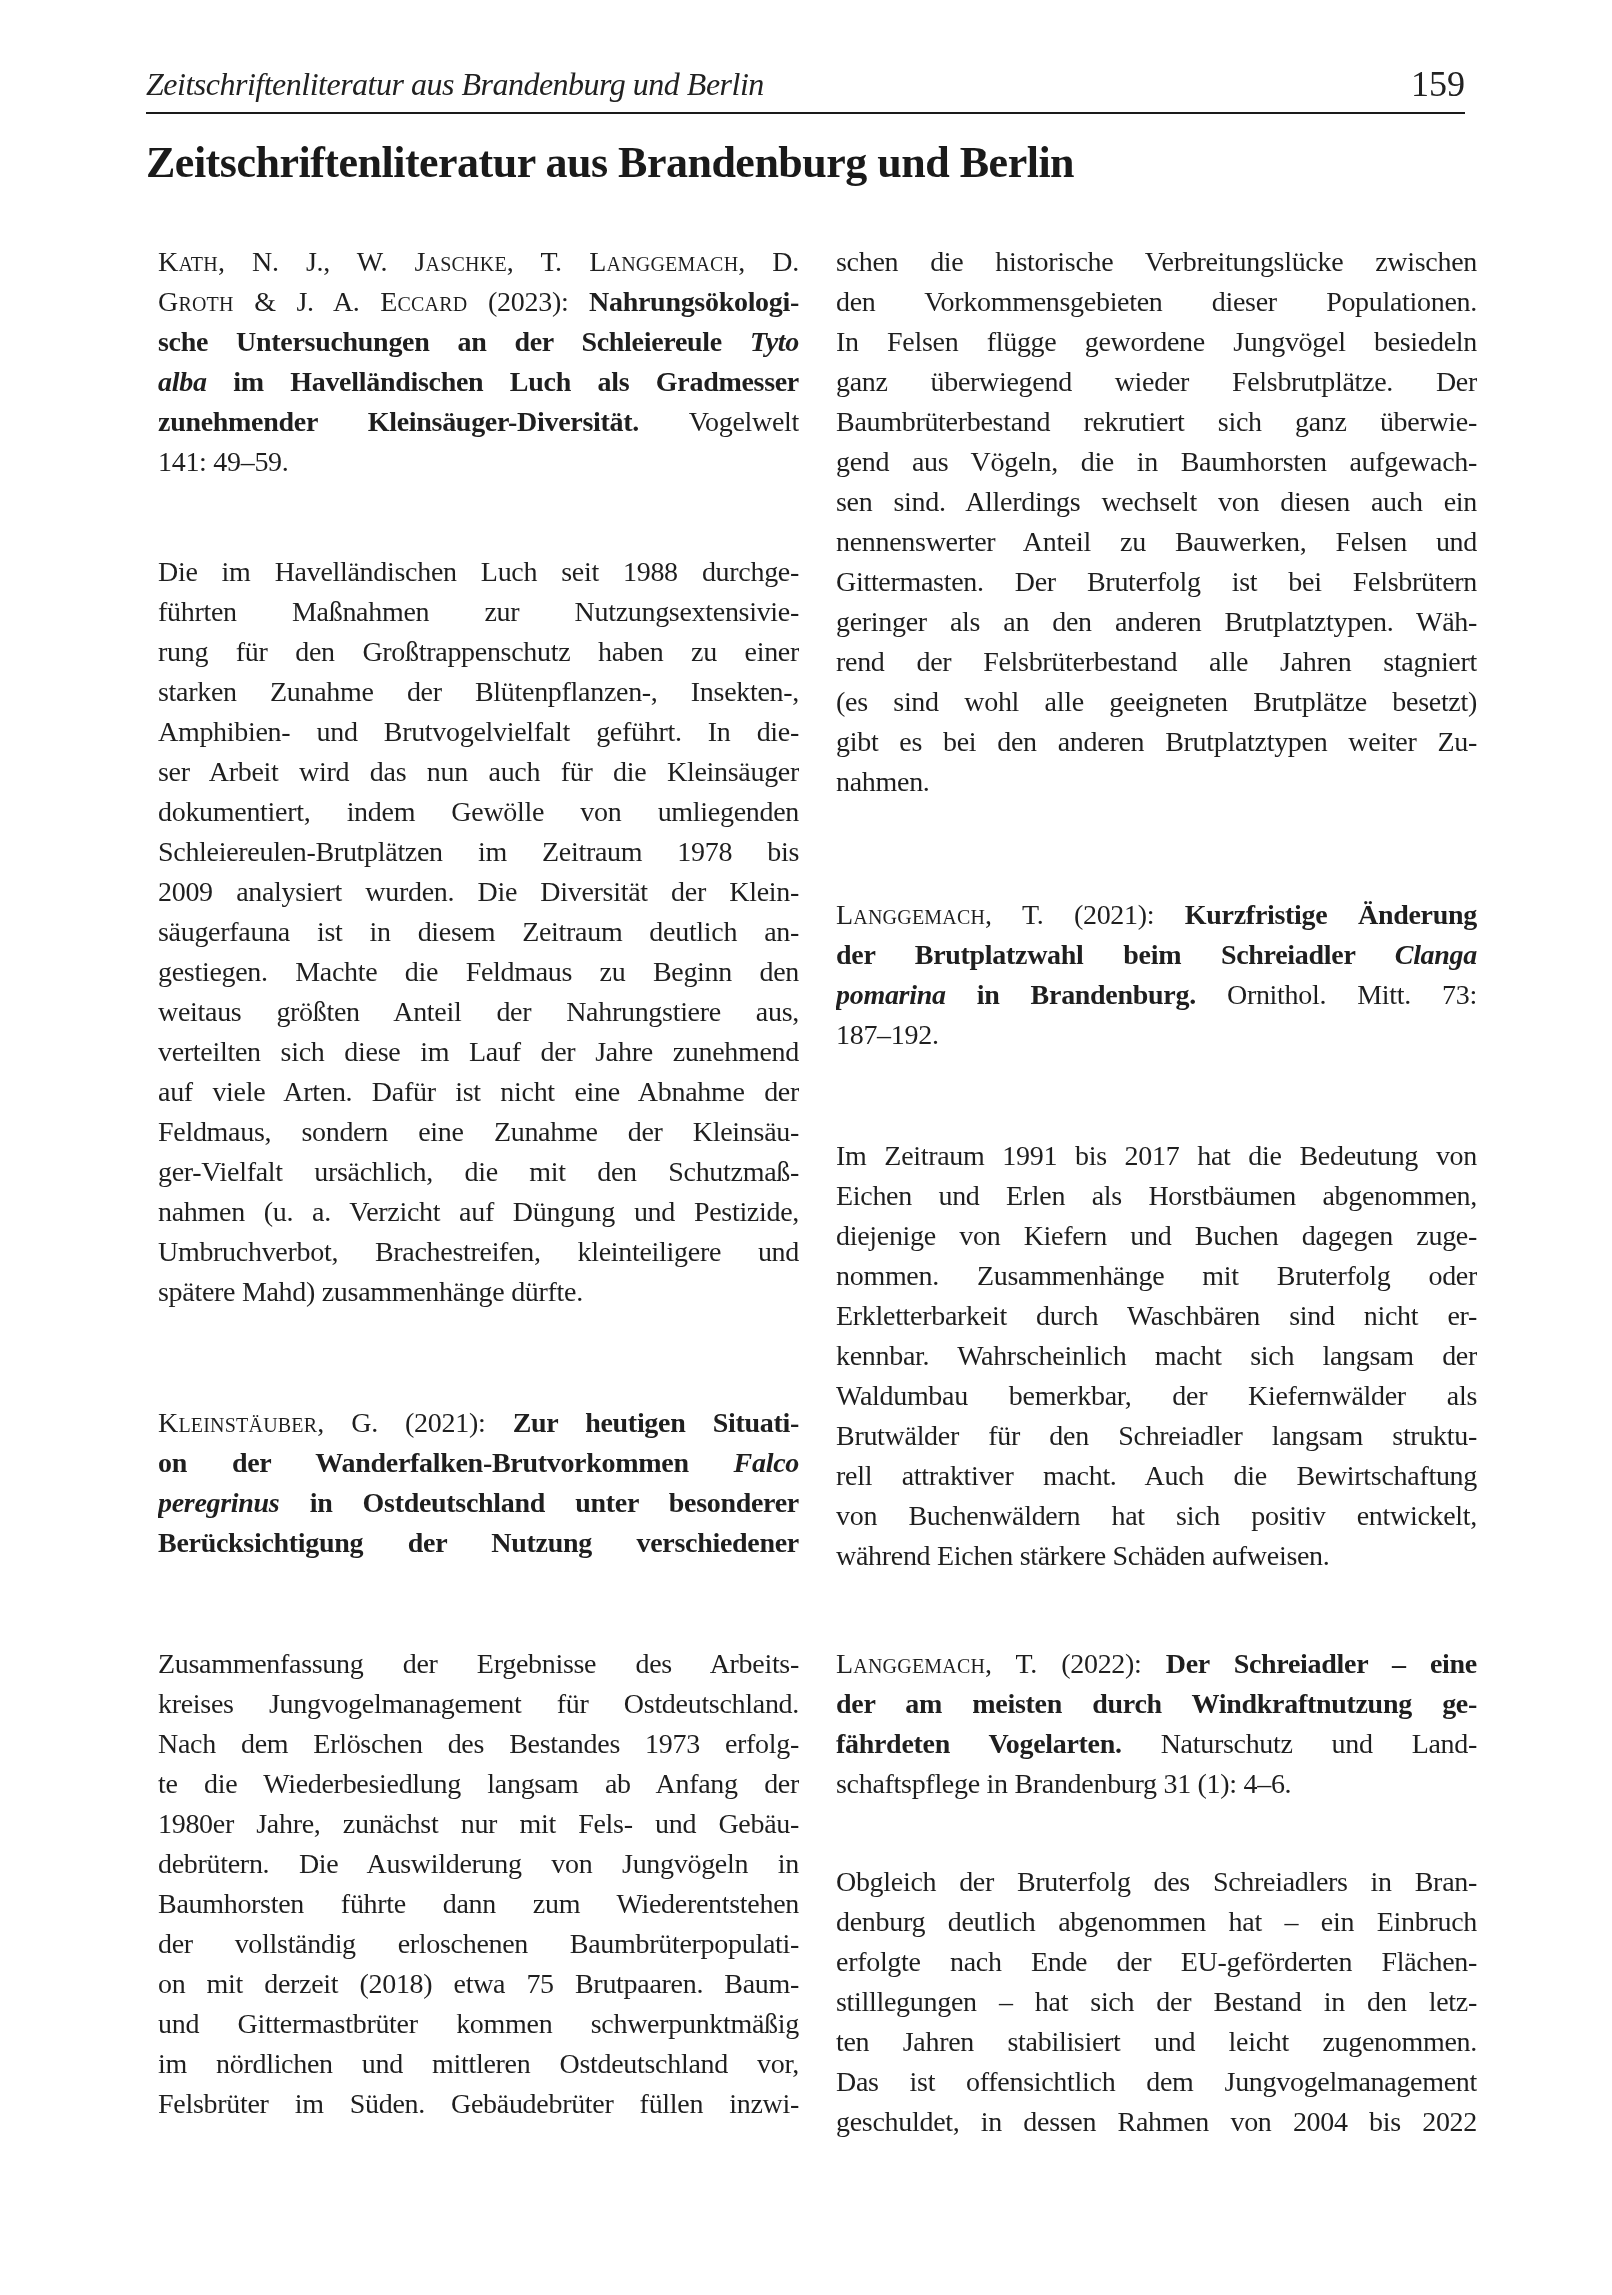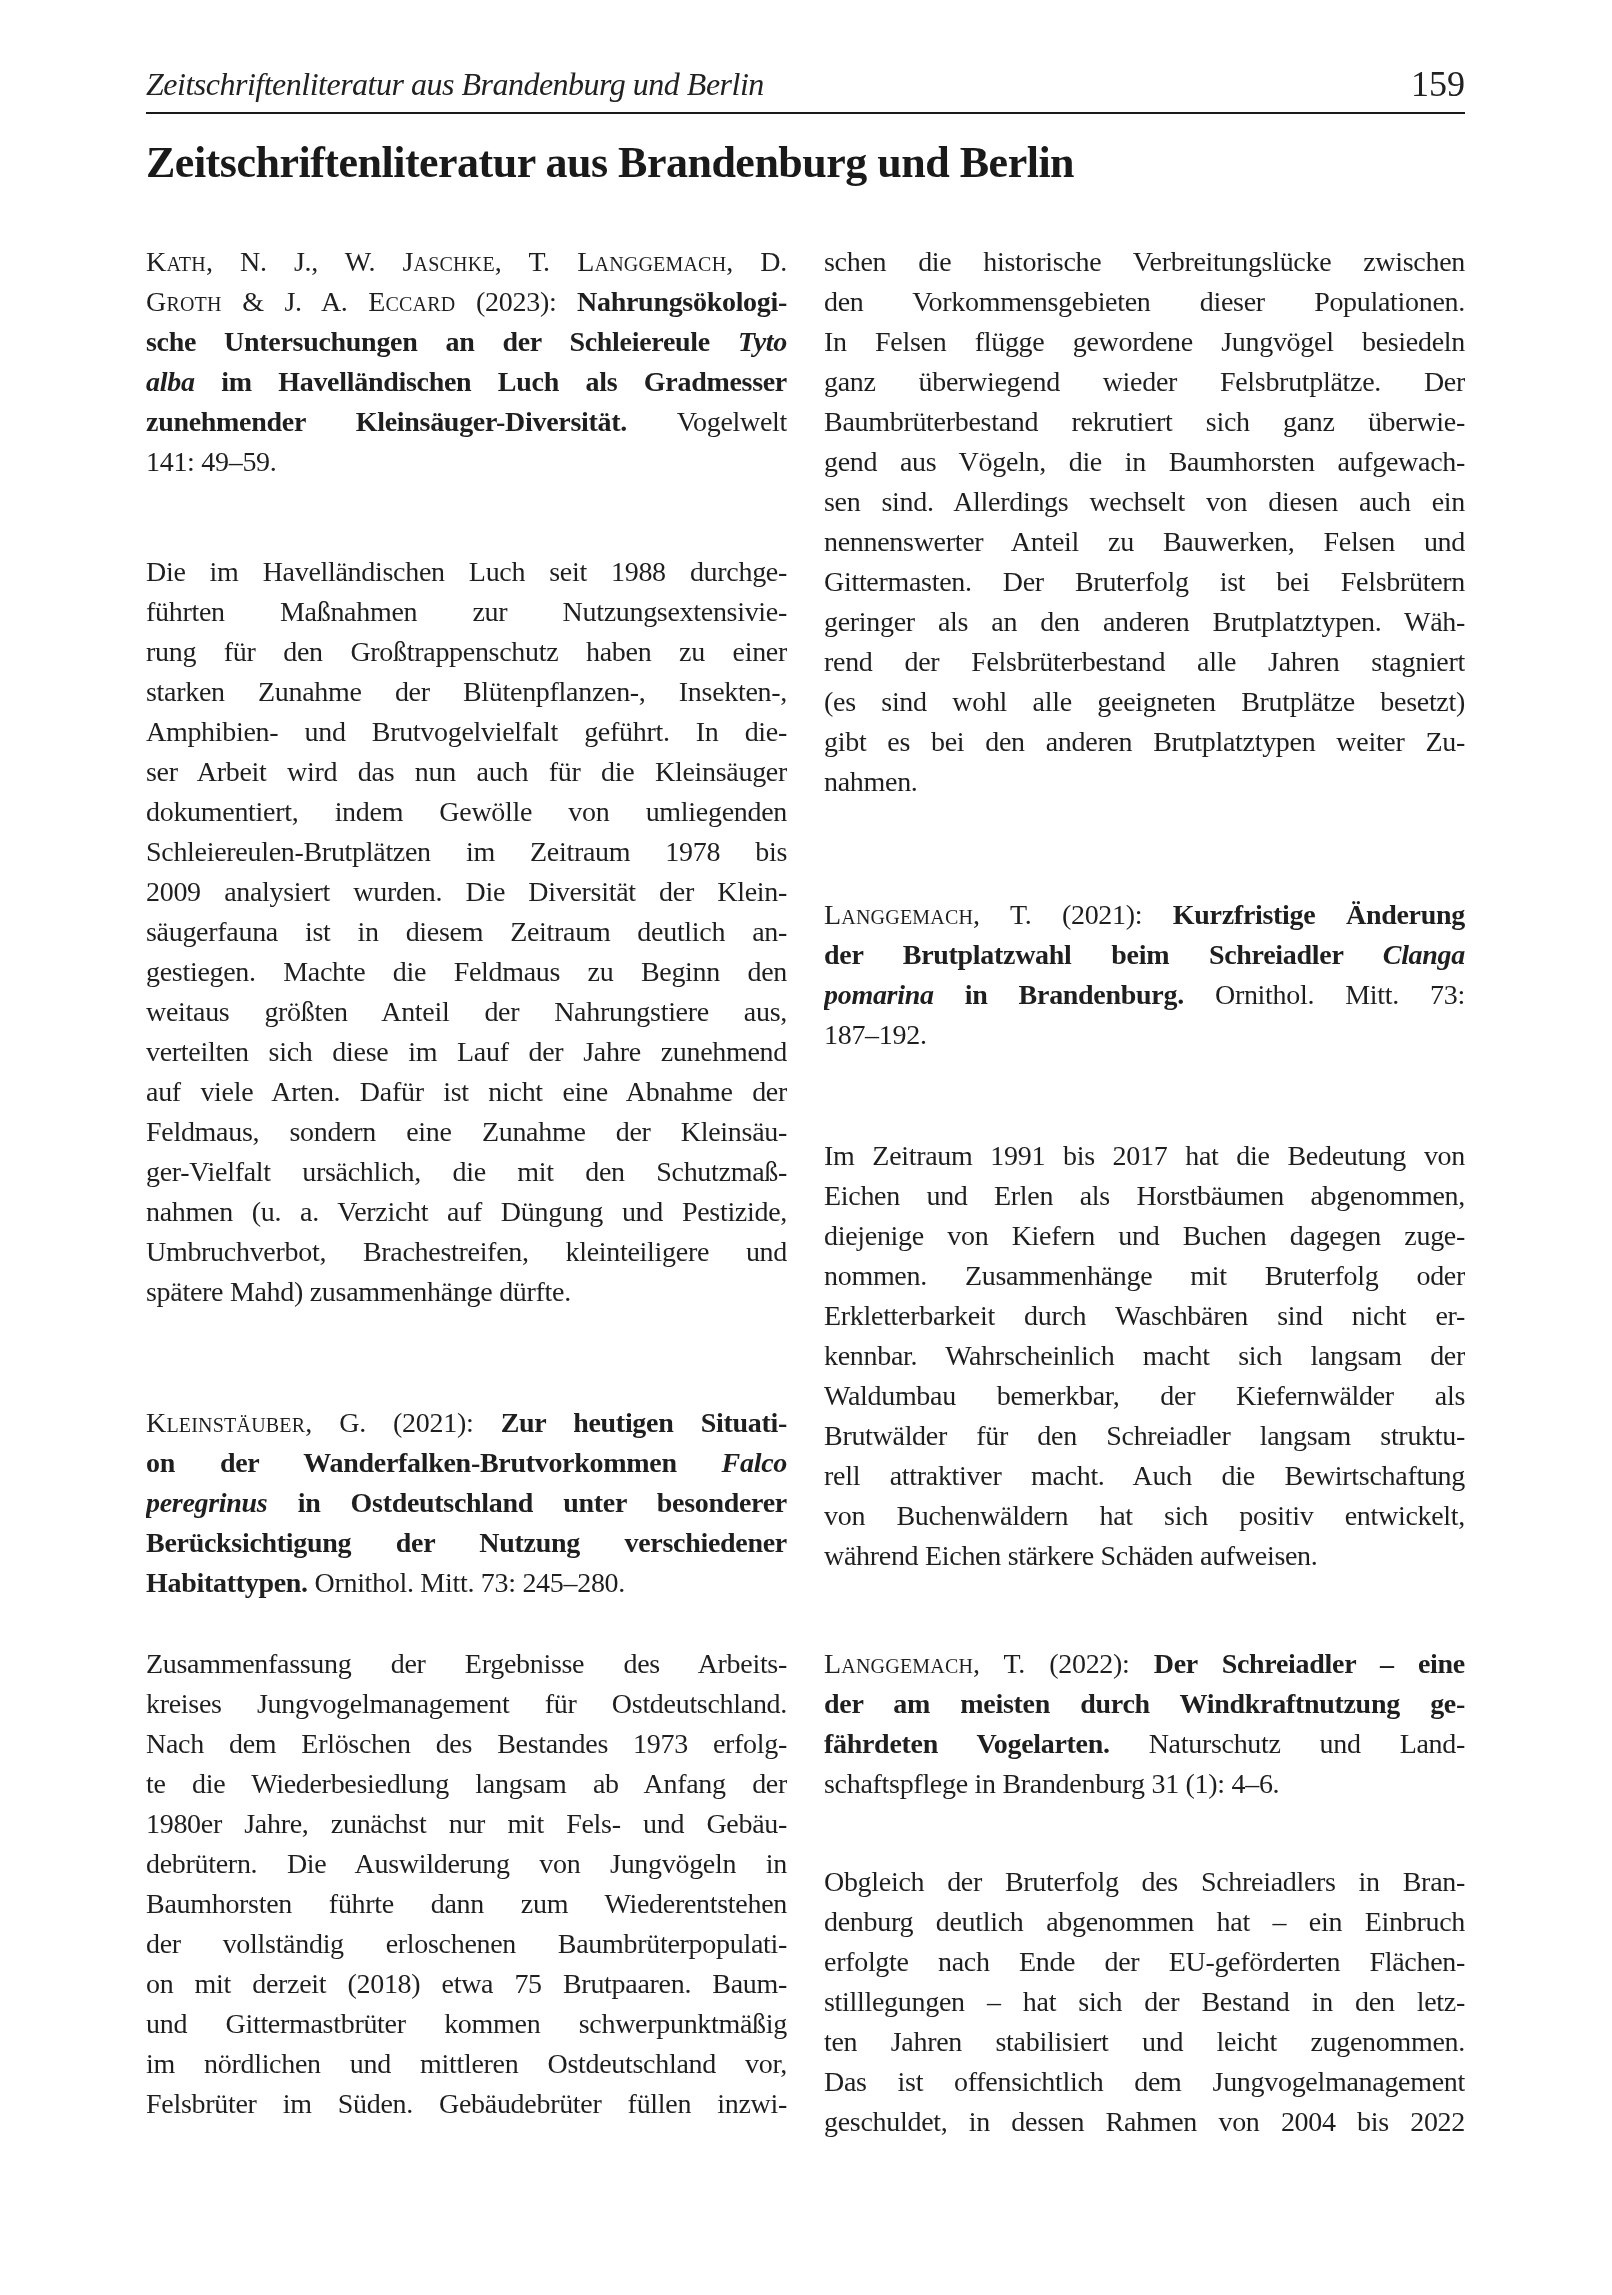--- a/index.html
+++ b/index.html
@@ -18,21 +18,21 @@
   .page-number {
     position: absolute; right: 0; top: 0; font-size: 36px; line-height: 40px; color: #222;
   }
   .section-title {
     position: absolute; left: 146px; top: 135px; font-size: 44px; font-weight: bold;
     letter-spacing: -0.5px; line-height: 56px; margin: 0; color: #1a1a1a;
   }
   .column { position: absolute; top: 242px; width: 641px; }
   .col-left { left: 146px; }
   .col-right { left: 824px; }
-  .block { position: absolute; left: 0; width: 641px; }
+  .block { position: absolute; left: 12px; width: 641px; }
   .line {
     height: 40px; line-height: 40px; font-size: 28px; white-space: nowrap;
     letter-spacing: -0.3px; word-spacing: 0;
   }
   .line.j {
     white-space: normal; text-align: justify; text-align-last: justify; overflow: hidden;
   }
   .sc { font-variant: small-caps; letter-spacing: 0.2px; }
   .b { font-weight: bold; }
   .bi { font-weight: bold; font-style: italic; }
@@ -75,21 +75,20 @@
       <div class="line j"><span>ger-Vielfalt ursächlich, die mit den Schutzmaß-</span></div>
       <div class="line j"><span>nahmen (u. a. Verzicht auf Düngung und Pestizide,</span></div>
       <div class="line j"><span>Umbruchverbot, Brachestreifen, kleinteiligere und</span></div>
       <div class="line"><span>spätere Mahd) zusammenhänge dürfte.</span></div>
     </div>
   <div class="block" style="top:1161px;">
       <div class="line j"><span class="sc">Kleinstäuber</span><span>, G. (2021): </span><span class="b">Zur heutigen Situati-</span></div>
       <div class="line j"><span class="b">on der Wanderfalken-Brutvorkommen </span><span class="bi">Falco</span></div>
       <div class="line j"><span class="bi">peregrinus</span><span class="b"> in Ostdeutschland unter besonderer</span></div>
       <div class="line j"><span class="b">Berücksichtigung der Nutzung verschiedener</span></div>
-      <div class="line"><span class="b">Habitattypen.</span><span> Ornithol. Mitt. 73: 245–280.</span></div>
     </div>
   <div class="block" style="top:1402px;">
       <div class="line j"><span>Zusammenfassung der Ergebnisse des Arbeits-</span></div>
       <div class="line j"><span>kreises Jungvogelmanagement für Ostdeutschland.</span></div>
       <div class="line j"><span>Nach dem Erlöschen des Bestandes 1973 erfolg-</span></div>
       <div class="line j"><span>te die Wiederbesiedlung langsam ab Anfang der</span></div>
       <div class="line j"><span>1980er Jahre, zunächst nur mit Fels- und Gebäu-</span></div>
       <div class="line j"><span>debrütern. Die Auswilderung von Jungvögeln in</span></div>
       <div class="line j"><span>Baumhorsten führte dann zum Wiederentstehen</span></div>
       <div class="line j"><span>der vollständig erloschenen Baumbrüterpopulati-</span></div>

